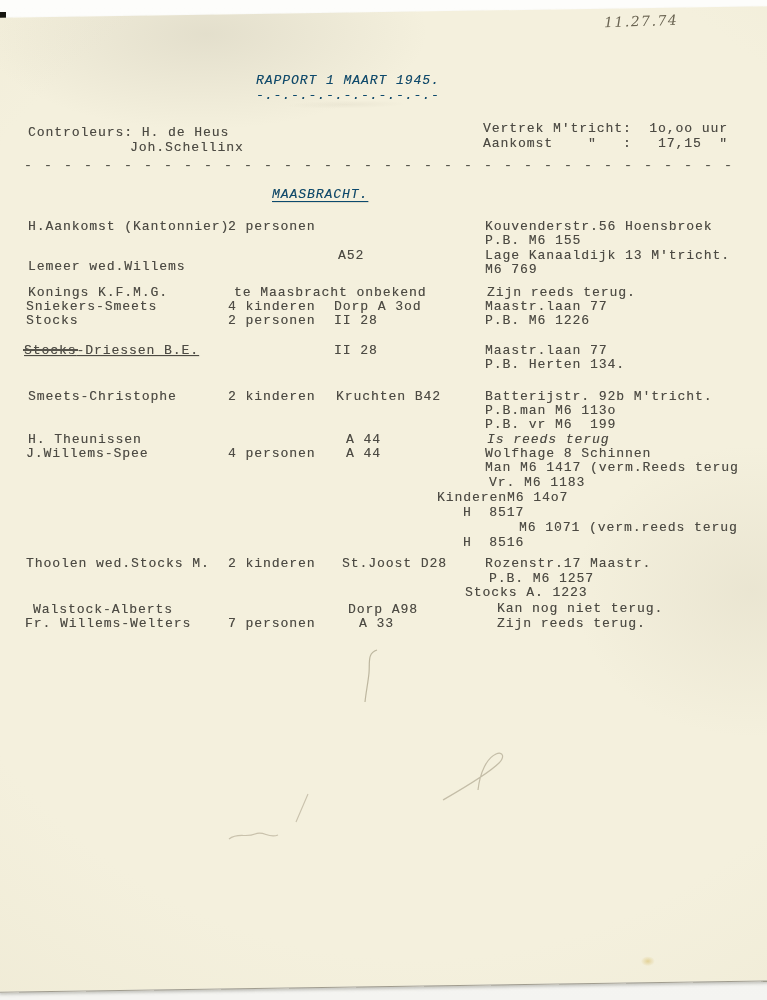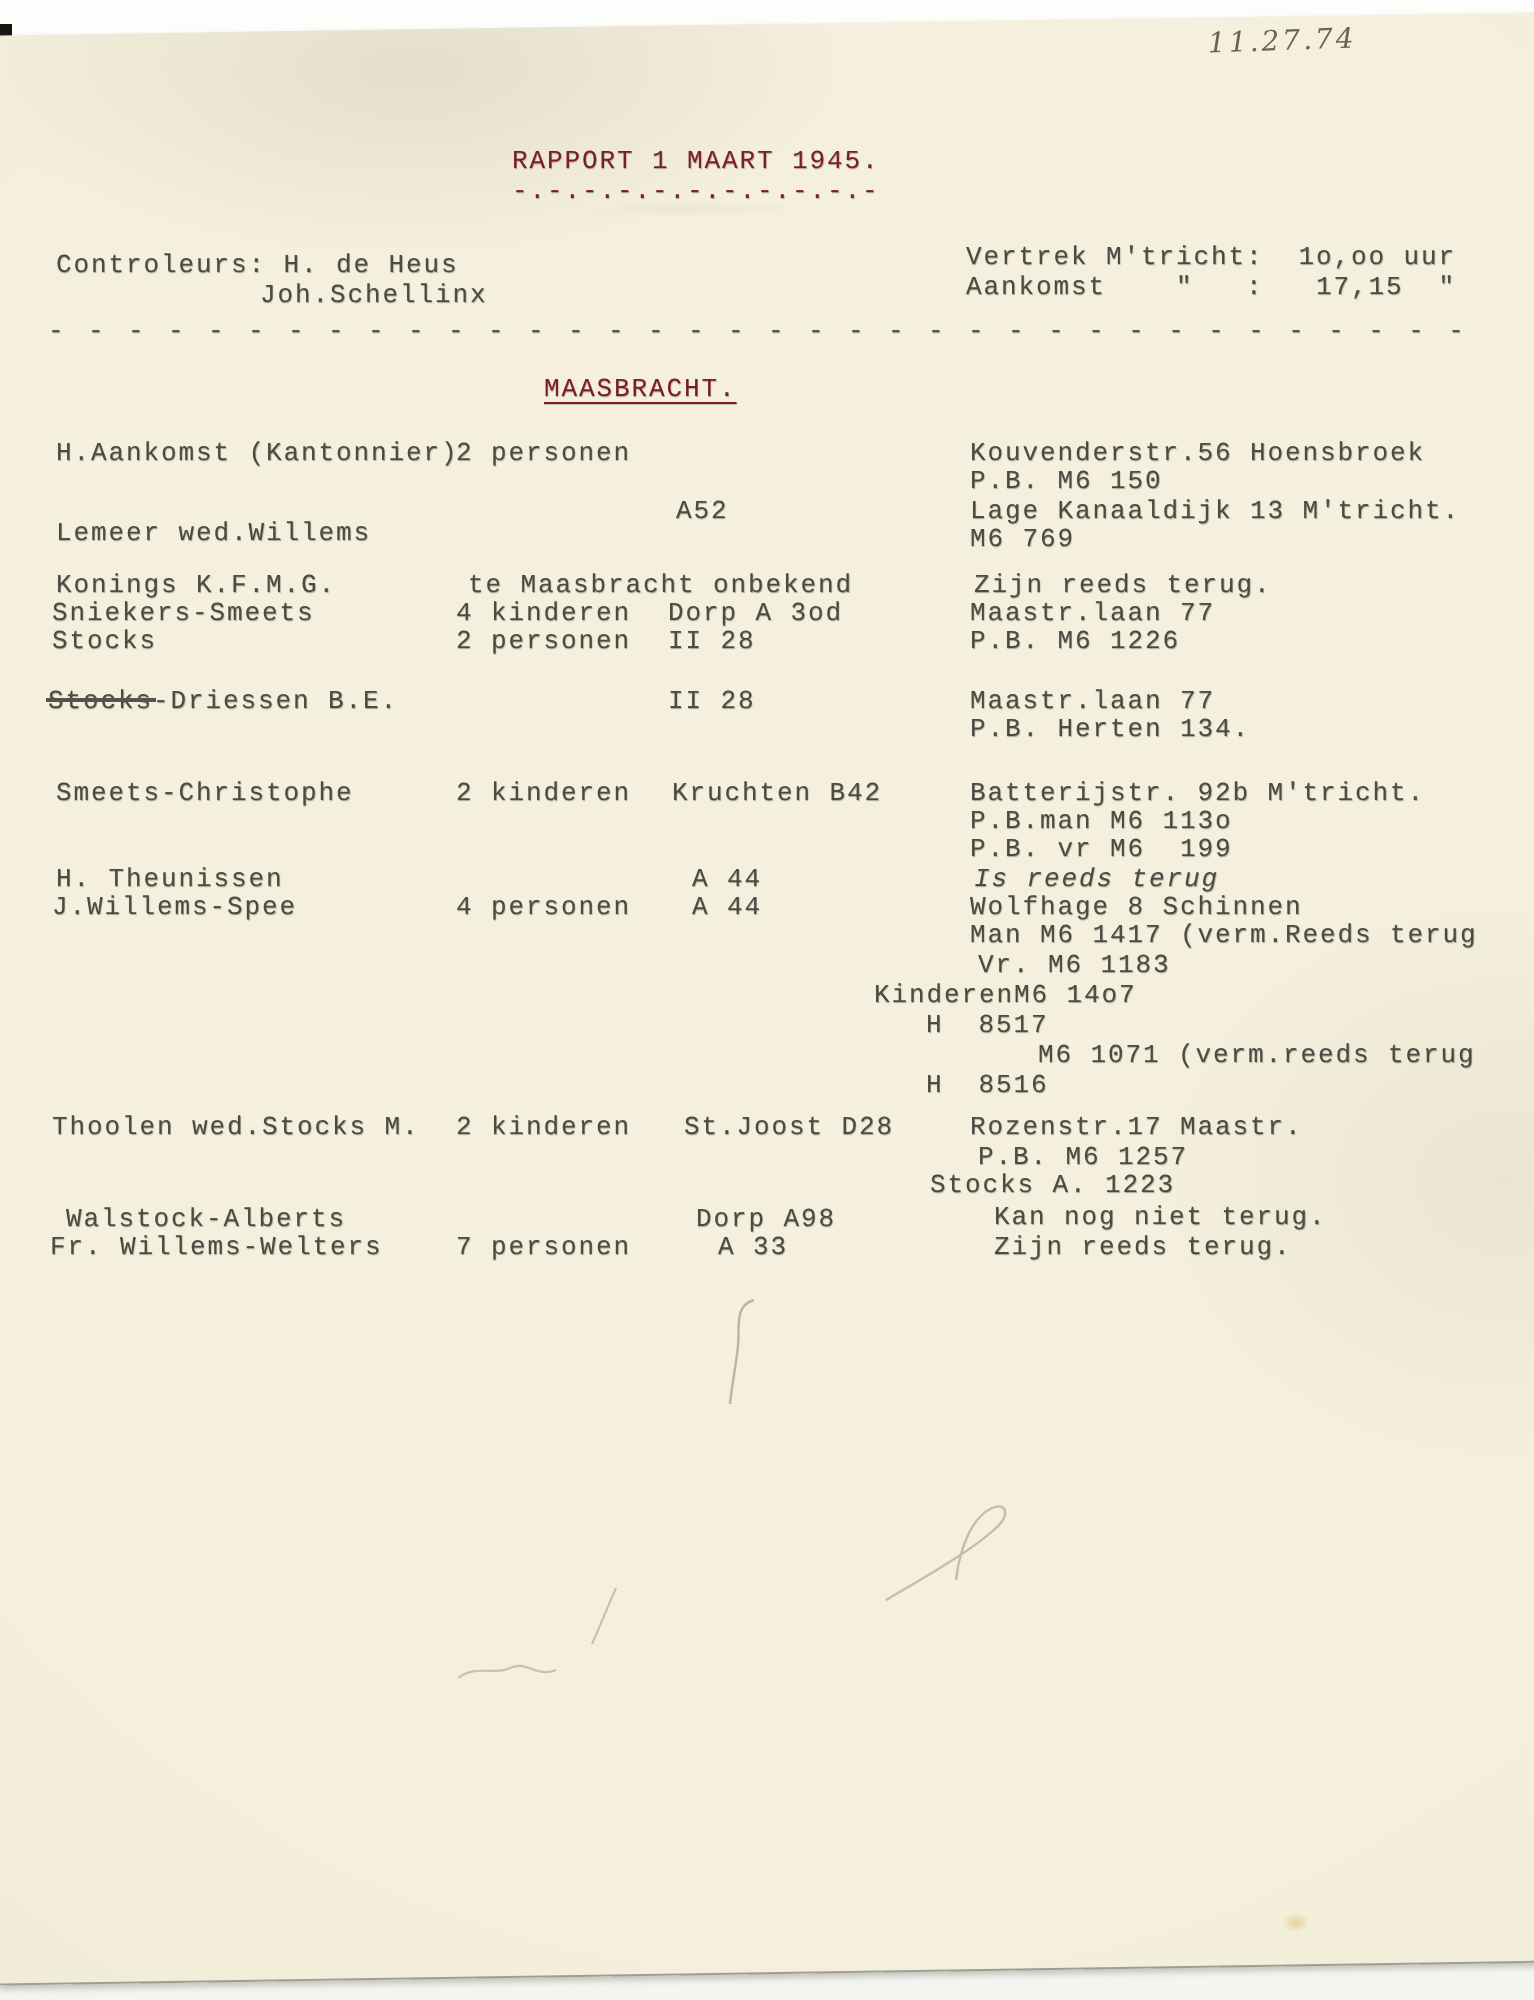--- a/index.html
+++ b/index.html
@@ -24,21 +24,21 @@
   }
   .stain-a{position:absolute;left:642px;top:948px;width:14px;height:10px;border-radius:50%;
     background:radial-gradient(closest-side,rgba(214,186,98,0.55),rgba(214,186,98,0));}
   .stain-b{position:absolute;left:300px;top:88px;width:120px;height:8px;
     background:radial-gradient(closest-side,rgba(175,168,148,0.12),rgba(175,168,148,0));}
   .tline,.hline{
     position:absolute;white-space:pre;
     font-size:13px;line-height:14px;letter-spacing:0.95px;
     color:#4c4a43;text-shadow:0.3px 0.3px 0.5px rgba(72,70,62,0.45);
   }
-  .title{color:#7f1d1d;}
+  .title{color:#0c4a6e;font-style:italic;}
   .underlined{text-decoration:underline;text-underline-offset:2.5px;}
   .struck{position:relative;}
   .struck::after{content:"";position:absolute;left:-1px;right:-1px;top:6px;height:2px;background:#55534b;}
   .divider{word-spacing:2.5px;color:#514f47;}
   .handwriting{
     position:absolute;left:604px;top:13px;
     font-family:"DejaVu Serif","Liberation Serif",serif;
     font-style:italic;font-size:14px;letter-spacing:1.5px;color:#6a6452;
     transform:rotate(-2deg);text-shadow:none;
   }
@@ -66,37 +66,37 @@
 <div class="hline" style="left:483px;top:137px;">Aankomst    "   :   17,15  "</div>
 
 <div class="hline divider" style="left:24px;top:159px;">- - - - - - - - - - - - - - - - - - - - - - - - - - - - - - - - - - - -</div>
 
 <div class="hline title underlined" style="left:272px;top:188px;">MAASBRACHT.</div>
 
 <div id="typed-lines">
     <div class="tline" style="left: 28px; top: 220px;">H.Aankomst (Kantonnier)</div>
     <div class="tline" style="left: 228px; top: 220px;">2 personen</div>
     <div class="tline" style="left: 485px; top: 220px;">Kouvenderstr.56 Hoensbroek</div>
-    <div class="tline" style="left: 485px; top: 234px;">P.B. M6 150</div>
+    <div class="tline" style="left: 485px; top: 234px;">P.B. M6 155</div>
     <div class="tline" style="left: 28px; top: 260px;">Lemeer wed.Willems</div>
     <div class="tline" style="left: 338px; top: 249px;">A52</div>
     <div class="tline" style="left: 485px; top: 249px;">Lage Kanaaldijk 13 M'tricht.</div>
     <div class="tline" style="left: 485px; top: 263px;">M6 769</div>
     <div class="tline" style="left: 28px; top: 286px;">Konings K.F.M.G.</div>
     <div class="tline" style="left: 234px; top: 286px;">te Maasbracht onbekend</div>
     <div class="tline" style="left: 487px; top: 286px;">Zijn reeds terug.</div>
     <div class="tline" style="left: 26px; top: 300px;">Sniekers-Smeets</div>
     <div class="tline" style="left: 228px; top: 300px;">4 kinderen</div>
     <div class="tline" style="left: 334px; top: 300px;">Dorp A 3od</div>
     <div class="tline" style="left: 485px; top: 300px;">Maastr.laan 77</div>
     <div class="tline" style="left: 26px; top: 314px;">Stocks</div>
     <div class="tline" style="left: 228px; top: 314px;">2 personen</div>
     <div class="tline" style="left: 334px; top: 314px;">II 28</div>
     <div class="tline" style="left: 485px; top: 314px;">P.B. M6 1226</div>
-    <div class="tline" style="left: 24px; top: 344px;"><span class="struck">Stocks</span>-Driessen B.E.</div>
+    <div class="tline" style="left: 24px; top: 344px; text-decoration: underline;"><span class="struck">Stocks</span>-Driessen B.E.</div>
     <div class="tline" style="left: 334px; top: 344px;">II 28</div>
     <div class="tline" style="left: 485px; top: 344px;">Maastr.laan 77</div>
     <div class="tline" style="left: 485px; top: 358px;">P.B. Herten 134.</div>
     <div class="tline" style="left: 28px; top: 390px;">Smeets-Christophe</div>
     <div class="tline" style="left: 228px; top: 390px;">2 kinderen</div>
     <div class="tline" style="left: 336px; top: 390px;">Kruchten B42</div>
     <div class="tline" style="left: 485px; top: 390px;">Batterijstr. 92b M'tricht.</div>
     <div class="tline" style="left: 485px; top: 404px;">P.B.man M6 113o</div>
     <div class="tline" style="left: 485px; top: 418px;">P.B. vr M6  199</div>
     <div class="tline" style="left: 28px; top: 433px;">H. Theunissen</div>

